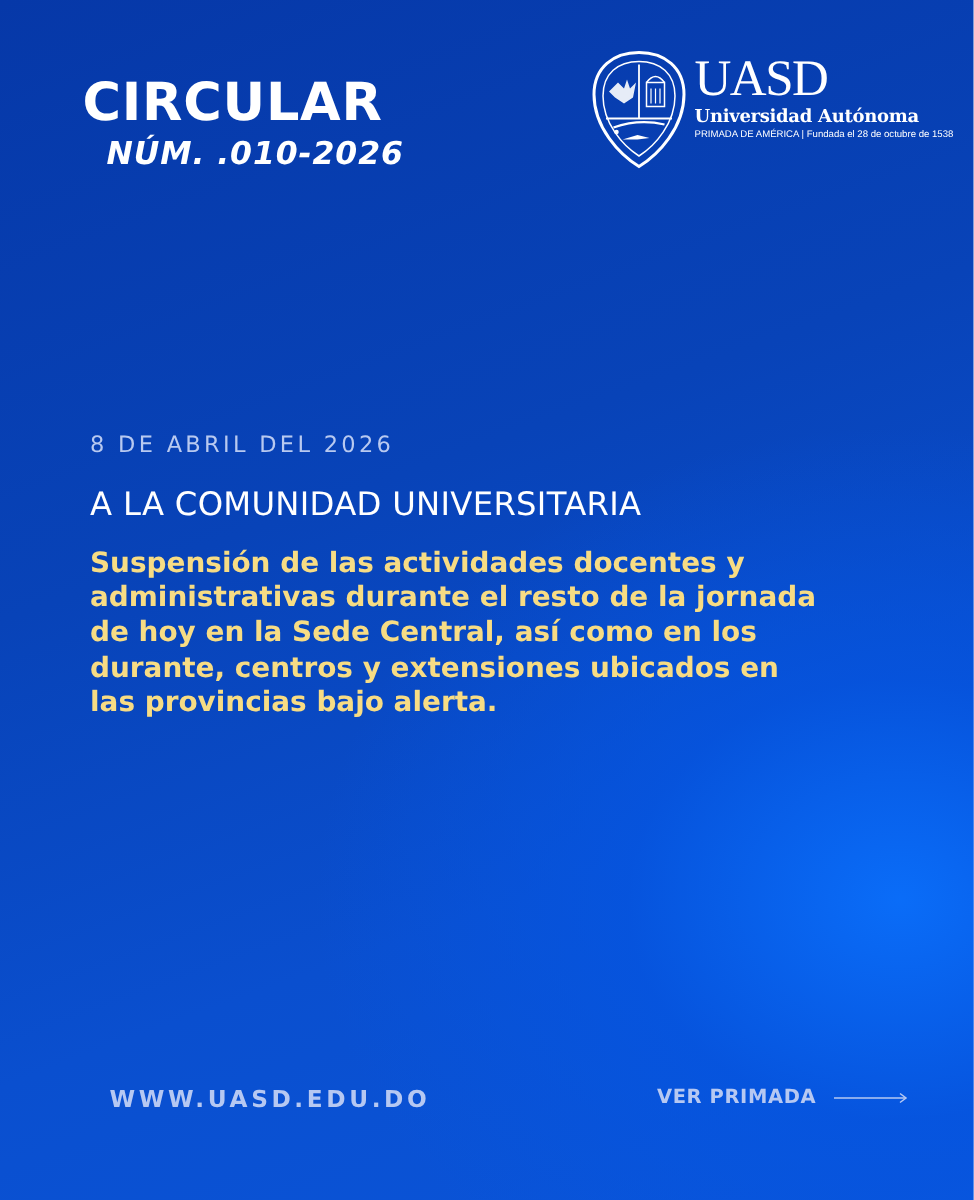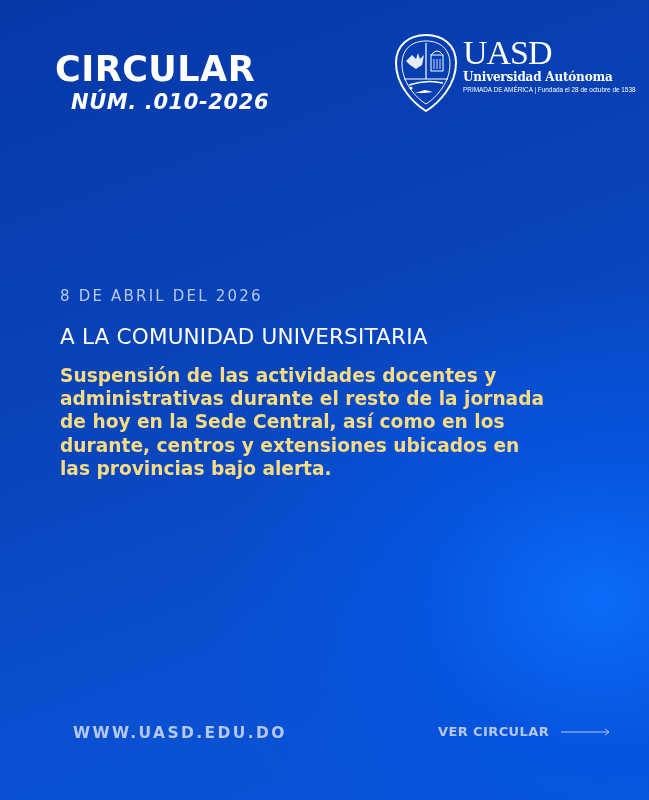--- a/index.html
+++ b/index.html
@@ -109,20 +109,20 @@
     <span>Suspensión de las actividades docentes y</span>
     <span>administrativas durante el resto de la jornada</span>
     <span>de hoy en la Sede Central, así como en los</span>
     <span>durante, centros y extensiones ubicados en</span>
     <span>las provincias bajo alerta.</span>
   </p>
 
   <a class="footer-url">WWW.UASD.EDU.DO</a>
 
   <a class="footer-cta">
-    <span class="cta-label">VER CIRCULAR</span>
+    <span class="cta-label">VER PRIMADA</span>
     <svg class="arrow" viewBox="0 0 50 10">
       <line x1="0" y1="5" x2="48" y2="5" stroke="#b6c8f2" stroke-width="1"></line>
       <polyline points="44,2 48,5 44,8" fill="none" stroke="#b6c8f2" stroke-width="1"></polyline>
     </svg>
   </a>
 
 </div>
 
 </body></html>

